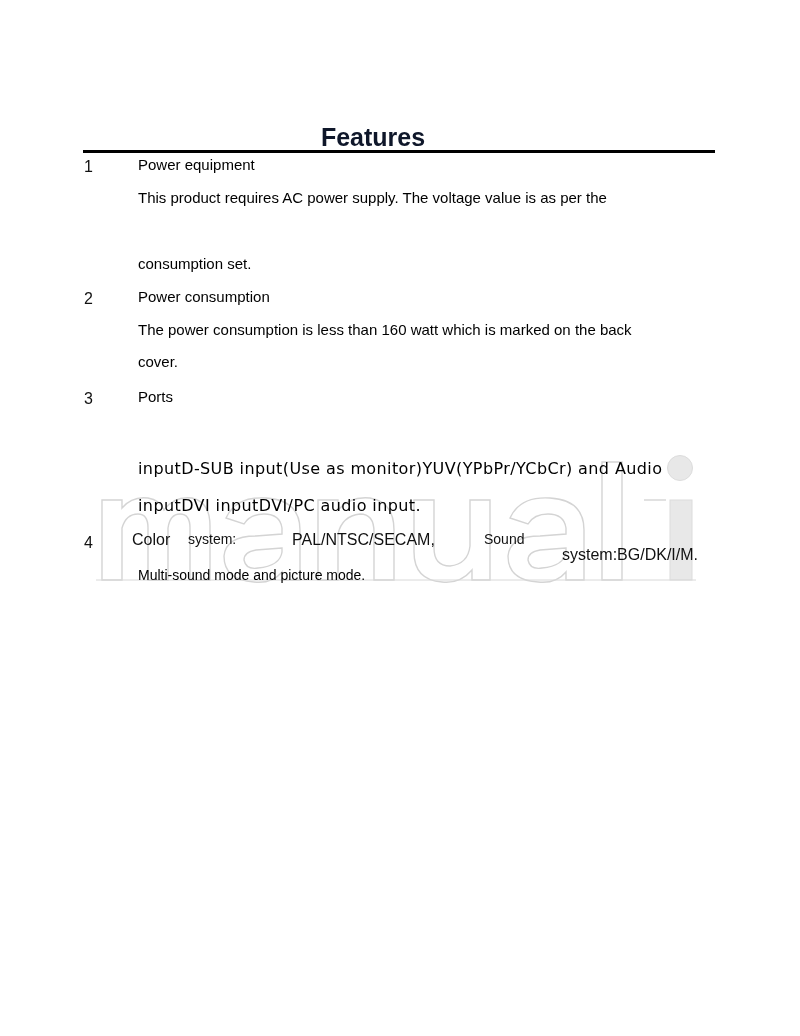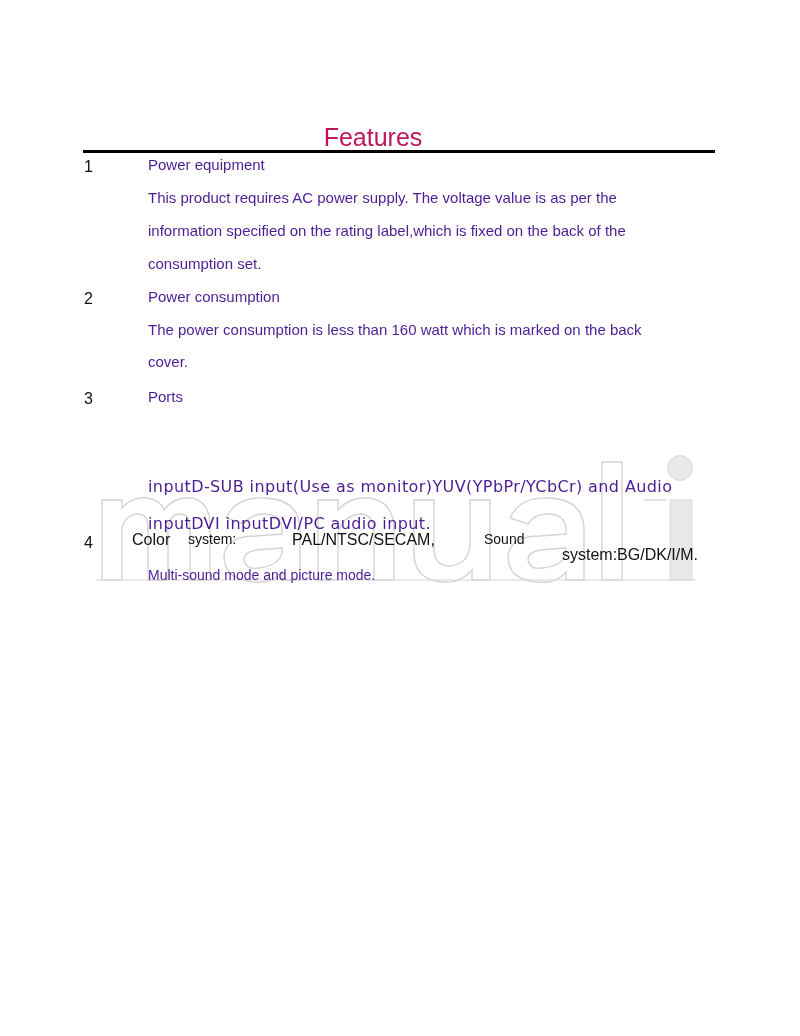--- a/index.html
+++ b/index.html
@@ -28,56 +28,56 @@
     }
 
     .title {
       position: absolute;
       left: 0;
       width: 746px;
       top: 122px;
       text-align: center;
       font-size: 25px;
       line-height: 30px;
-      color: #be185d;
+      color: #0f172a;
+      font-weight: bold;
     }
     .rule {
       position: absolute;
       left: 83px;
       top: 150px;
       width: 632px;
       height: 3px;
       background: #000;
     }
 
     .num {
       position: absolute;
       left: 84px;
       font-size: 16px;
       color: #111;
       z-index: 1;
     }
     .line {
       position: absolute;
-      left: 148px;
+      left: 138px;
       font-size: 15px;
-      color: #4c1d95;
+      color: #000000;
       white-space: nowrap;
       z-index: 1;
     }
     .line.wide {
       font-family: "DejaVu Sans", sans-serif;
       font-size: 14.5px;
       letter-spacing: 0.55px;
     }
     .line.wide2 {
       font-family: "DejaVu Sans", sans-serif;
       font-size: 16px;
       letter-spacing: 0.4px;
-      margin-top: 18px;
     }
     .row4 {
       position: absolute;
       left: 132px;
       top: 530px;
       width: 580px;
       font-size: 16px;
       color: #111;
       z-index: 1;
     }
@@ -111,21 +111,20 @@
     <rect x="574" y="52" width="22" height="80" fill="#e8e8e8" stroke="#dcdcdc" stroke-width="1"></rect>
     <path d="M0 132 L600 132" stroke="#d8d8d8" stroke-width="1" fill="none"></path>
   </svg>
 
   <div class="title">Features</div>
   <div class="rule"></div>
 
   <div class="num" style="top:158px;">1</div>
   <div class="line" style="top:156px;">Power equipment</div>
   <div class="line" style="top:189px;">This product requires AC power supply. The voltage value is as per the</div>
-  <div class="line" style="top:222px;">information specified on the rating label,which is fixed on the back of the</div>
   <div class="line" style="top:255px;">consumption set.</div>
 
   <div class="num" style="top:290px;">2</div>
   <div class="line" style="top:288px;">Power consumption</div>
   <div class="line" style="top:321px;">The power consumption is less than 160 watt which is marked on the back</div>
   <div class="line" style="top:353px;">cover.</div>
 
   <div class="num" style="top:390px;">3</div>
   <div class="line" style="top:388px;">Ports</div>
   <div class="line wide2" style="top:459px;">inputD-SUB input(Use as monitor)YUV(YPbPr/YCbCr) and Audio</div>

